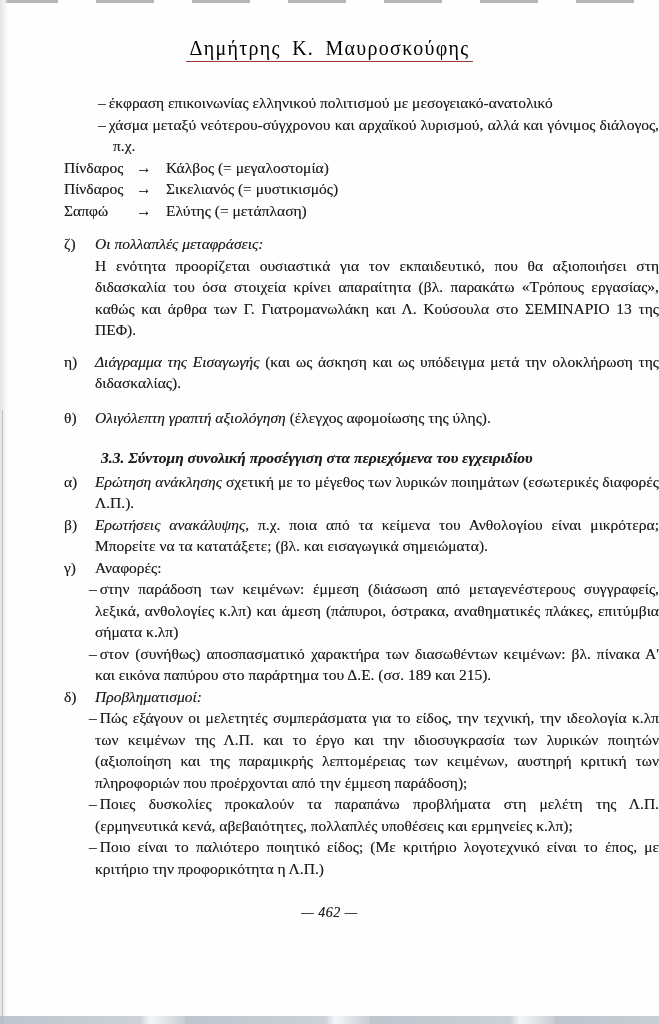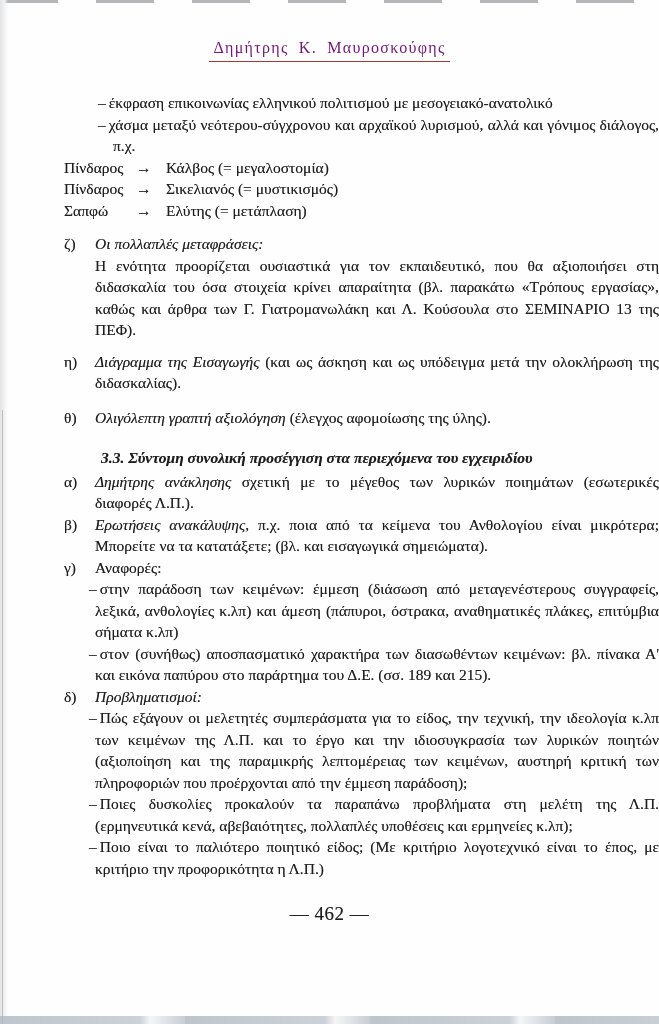--- a/index.html
+++ b/index.html
@@ -38,22 +38,22 @@
       rgba(180,187,196,0.85) 0px, rgba(196,202,210,0.85) 140px,
       rgba(235,237,240,0.5) 150px, rgba(190,196,205,0.85) 185px);
   }
   
   .runhead {
     margin-top: 38px;
     text-align: center;
   }
   .runhead .author {
     display: inline-block;
-    color: #701a75;
-    font-size: 16px;
+    color: #000000;
+    font-size: 20px;
     line-height: 20px;
     letter-spacing: 1.3px;
     word-spacing: 5px;
     padding: 0 4px 3px 4px;
     border-bottom: 1px solid #9b3c39;
   }
   
   .content {
     margin-top: 30px;
     padding-left: 64px;
@@ -109,21 +109,22 @@
     font-weight: bold;
     font-style: italic;
   }
   
   .footer {
     position: absolute;
     left: 0; right: 0; top: 903px;
     text-align: center;
   }
   .footer .pagenum {
-    font-size: 19px;
+    font-style: italic;
+    font-size: 14px;
     letter-spacing: 0.5px;
     text-shadow: 0 0 0.45px rgba(25,25,25,0.55);
   }
 </style>
 </head>
 <body>
 
 <div class="page">
 
   <div class="edge-top"></div>
@@ -174,21 +175,21 @@
 
     <div class="entry gap13">
       <span class="label">θ)</span>
       <div class="body"><span class="it">Ολιγόλεπτη γραπτή αξιολόγηση</span><span> (έλεγχος αφομοίωσης της ύλης).</span></div>
     </div>
 
     <div class="section-heading">3.3. Σύντομη συνολική προσέγγιση στα περιεχόμενα του εγχειριδίου</div>
 
     <div class="entry gap2">
       <span class="label">α)</span>
-      <div class="body"><span class="it">Δημήτρης ανάκλησης</span><span> σχετική με το μέγεθος των λυρικών ποιημάτων (εσωτερικές διαφορές Λ.Π.).</span></div>
+      <div class="body"><span class="it">Ερώτηση ανάκλησης</span><span> σχετική με το μέγεθος των λυρικών ποιημάτων (εσωτερικές διαφορές Λ.Π.).</span></div>
     </div>
 
     <div class="entry">
       <span class="label">β)</span>
       <div class="body"><span class="it">Ερωτήσεις ανακάλυψης</span><span>, π.χ. ποια από τα κείμενα του Ανθολογίου είναι μικρότερα; Μπορείτε να τα κατατάξετε; (βλ. και εισαγωγικά σημειώματα).</span></div>
     </div>
 
     <div class="entry">
       <span class="label">γ)</span>
       <div class="body">

